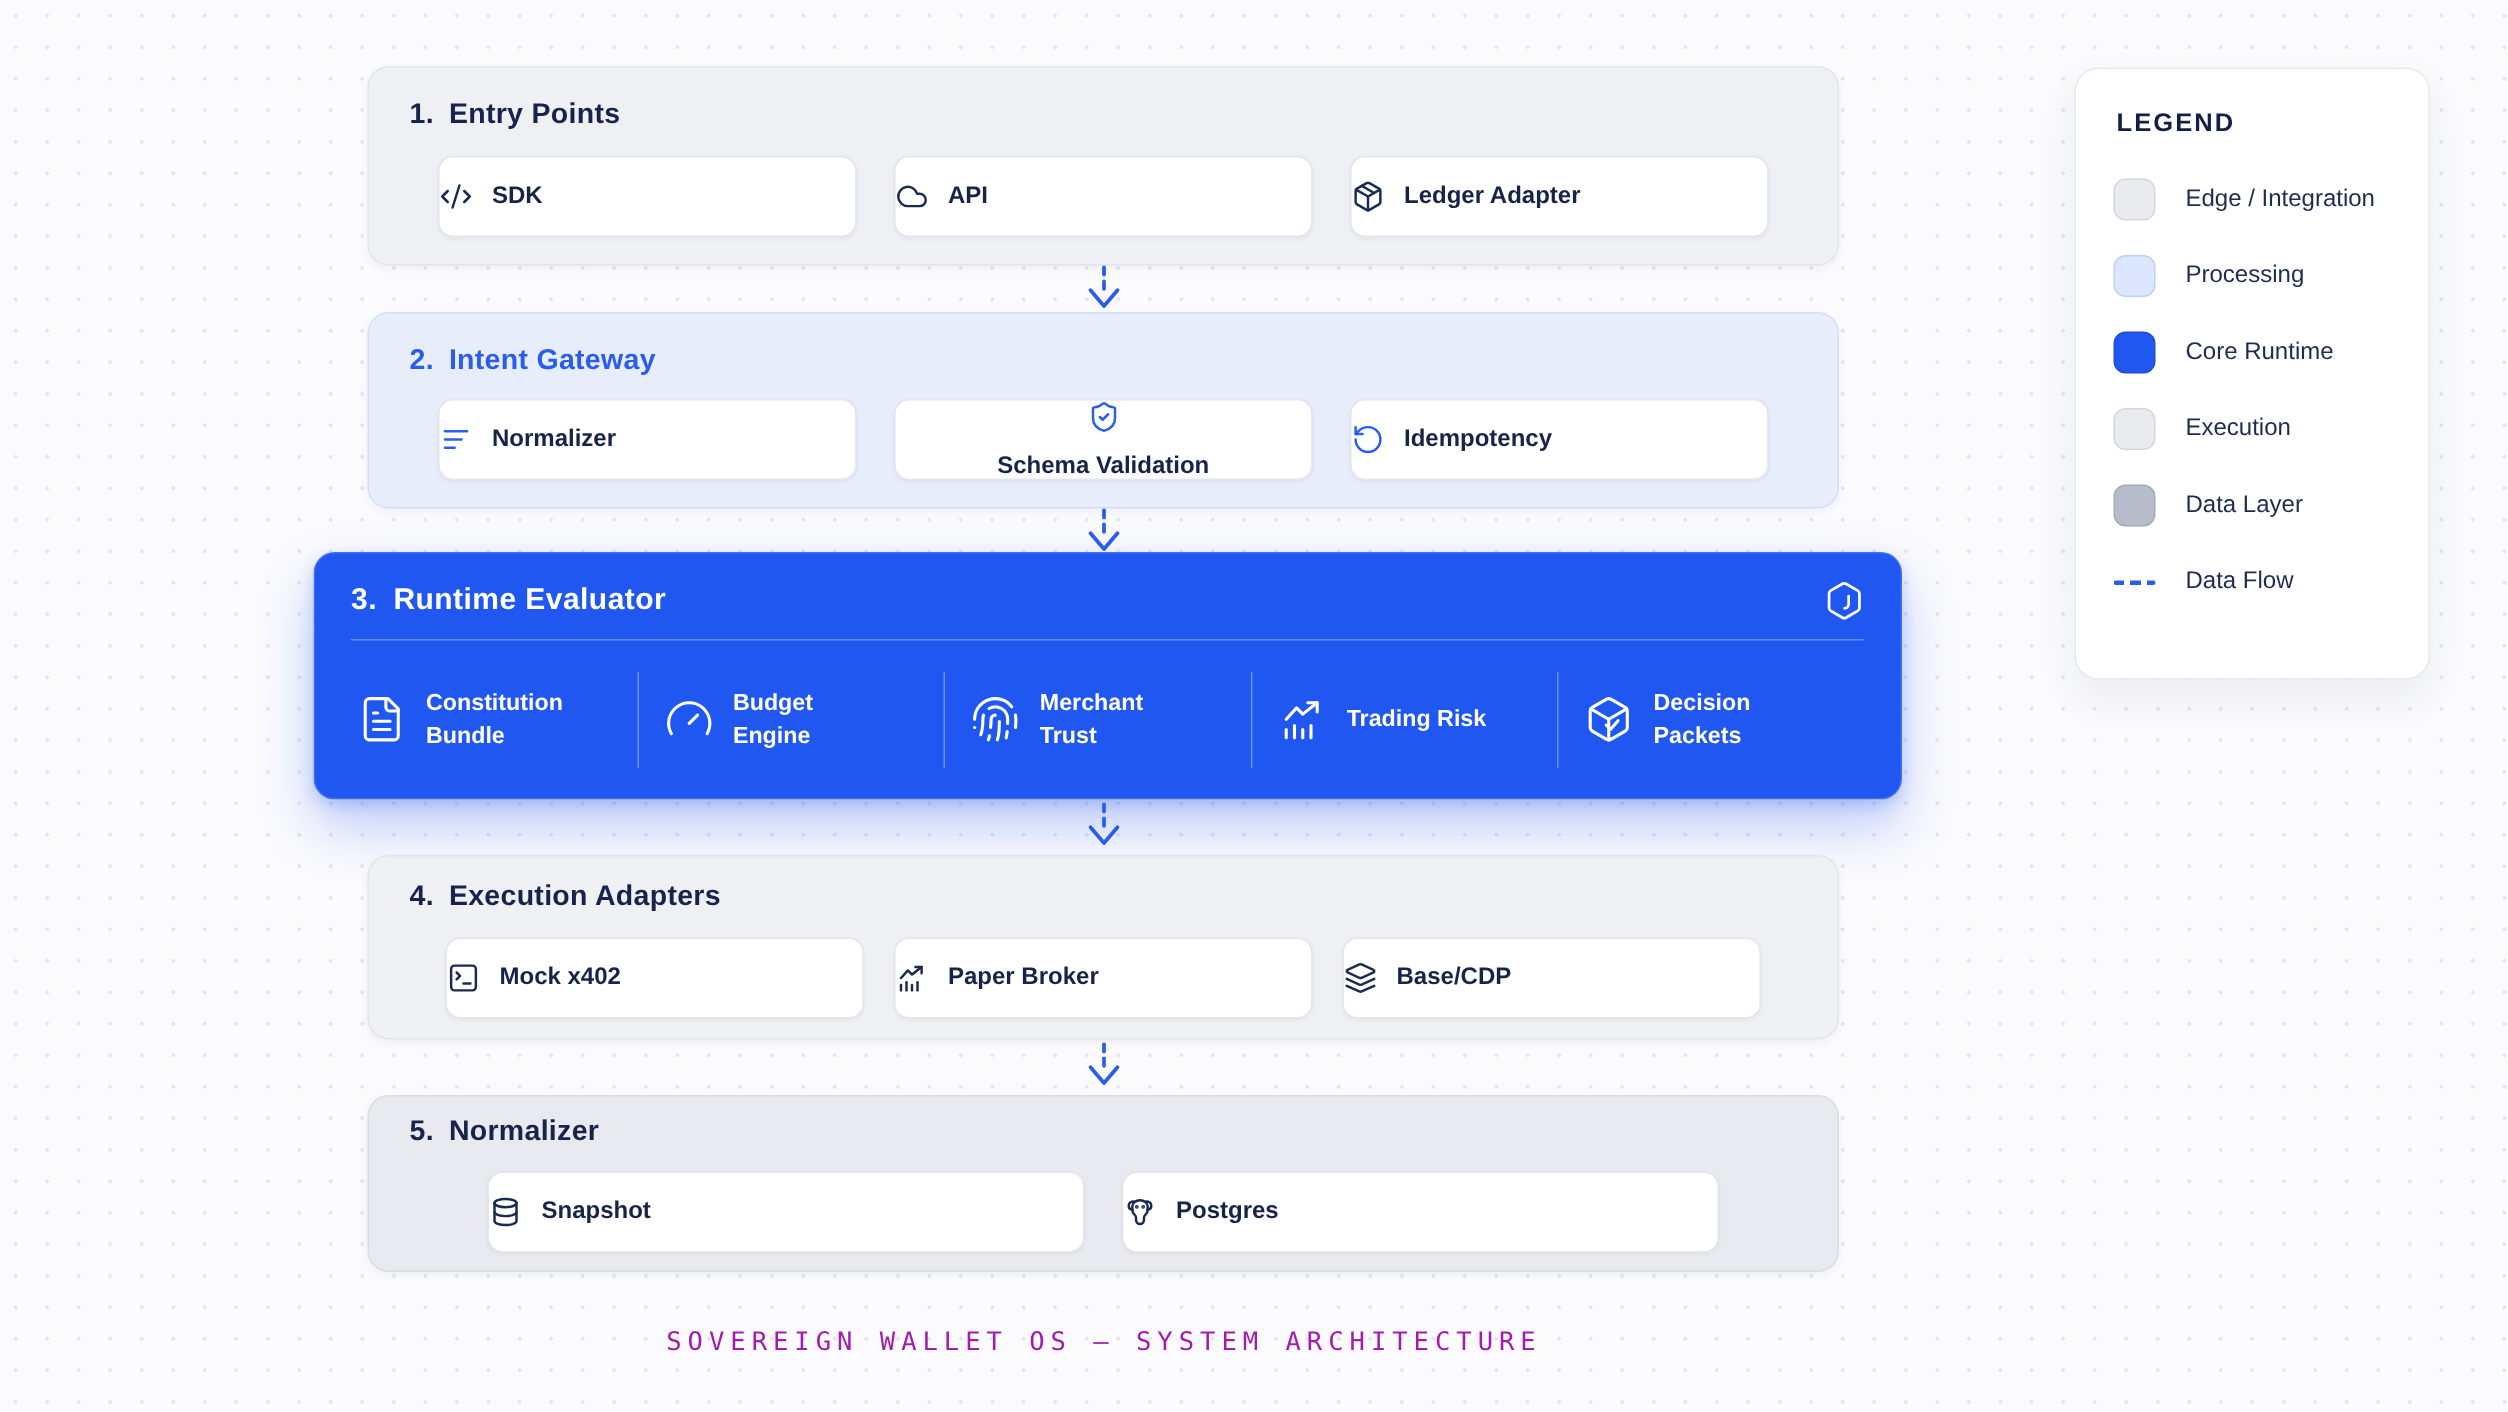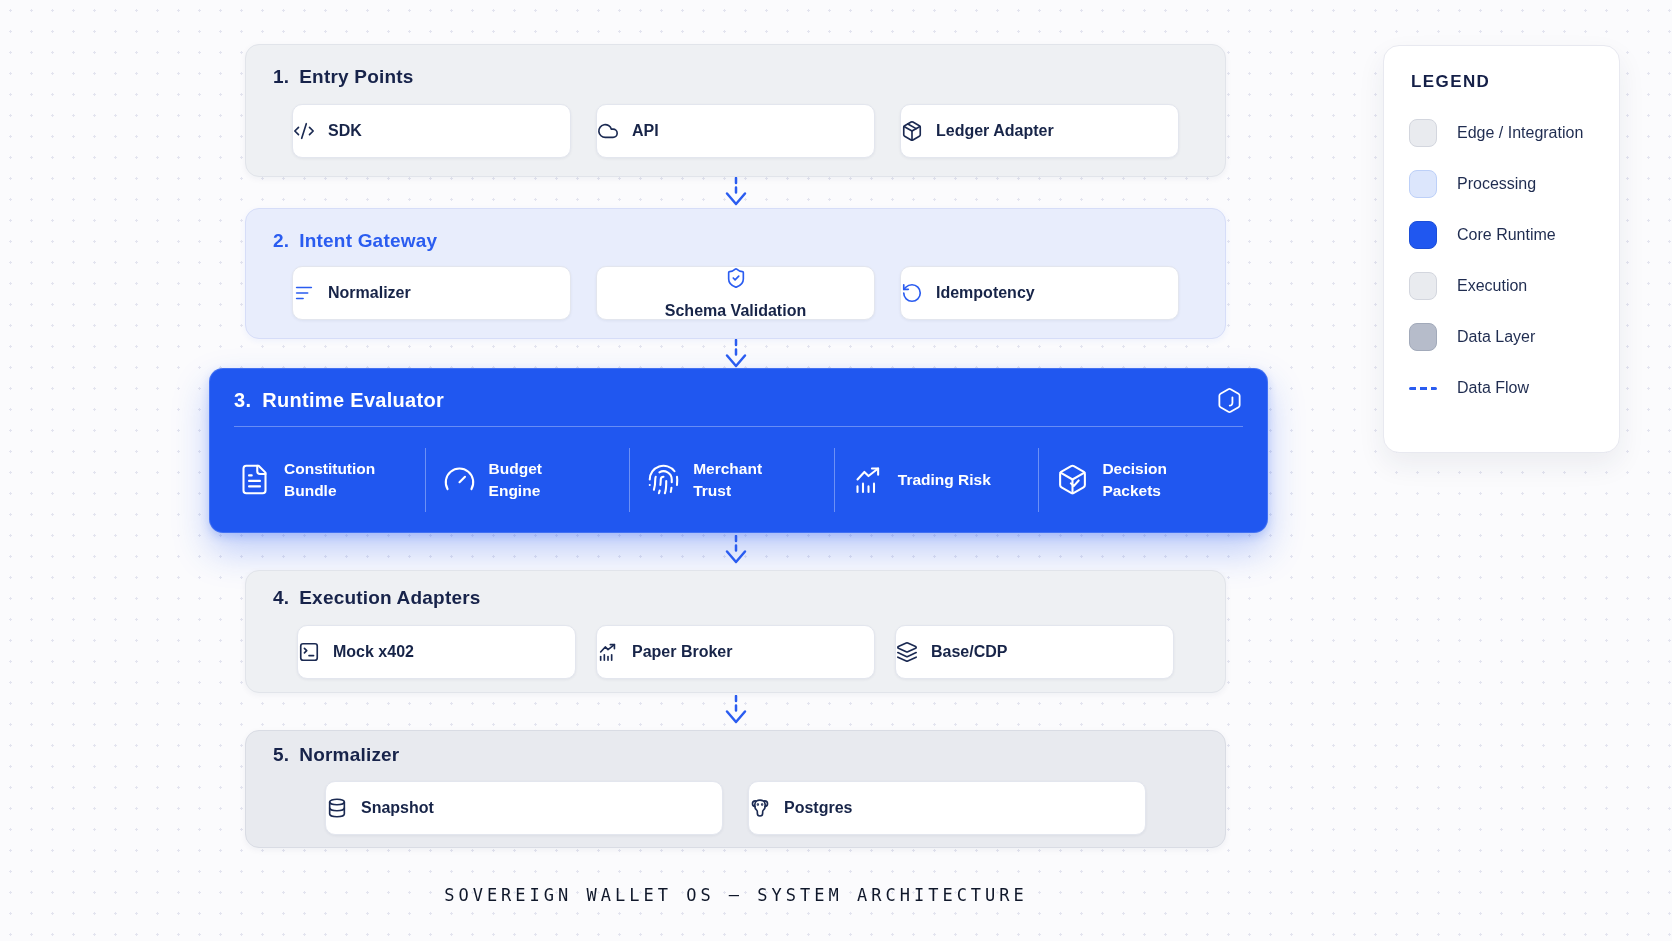--- a/index.html
+++ b/index.html
@@ -56,21 +56,21 @@
   .swatch{width:28px;height:28px;border-radius:8px;box-sizing:border-box;flex:0 0 auto;}
   .swatch.edge,.swatch.execution{background:#e9ebef;border:1px solid #d3d6de;}
   .swatch.processing{background:#dce6fc;border:1px solid #bdd0f8;}
   .swatch.core{background:#2057f0;border:1px solid #1c4ed8;}
   .swatch.data{background:#b6bcca;border:1px solid #a2aaba;}
   .swatch.dashed{height:3px;border:none;border-radius:2px;
     background:repeating-linear-gradient(90deg,#2a5cf0 0 7px,transparent 7px 11px);}
   .legend-label{font-size:16px;color:#1f2c50;}
   
   #footer{position:absolute;left:245px;top:885px;width:982px;text-align:center;
-    font-family:"DejaVu Sans Mono",monospace;font-size:17px;letter-spacing:4px;color:#0f172a;}
+    font-family:"DejaVu Sans Mono",monospace;font-size:17px;letter-spacing:4px;color:#a21caf;}
 </style>
 </head>
 <body>
 
 <main id="stage">
     <section class="section edge" style="left: 245px; top: 44px; width: 981px; height: 133px;">
       <div class="sec-title" style="top: 21px;">
         <span class="num">1.</span>
         <span class="ttl">Entry Points</span>
       </div>

